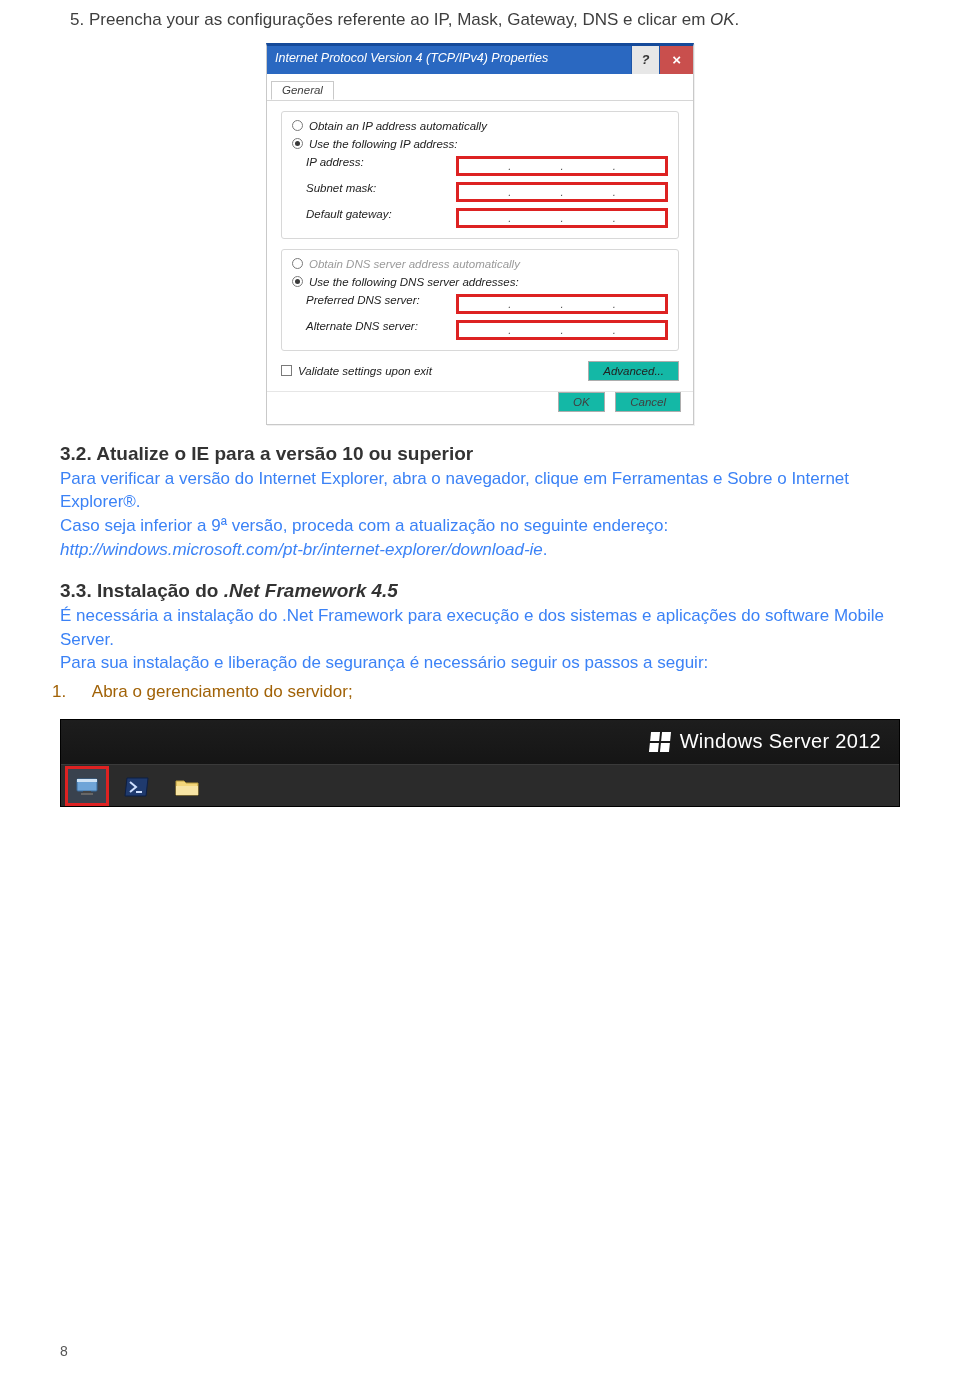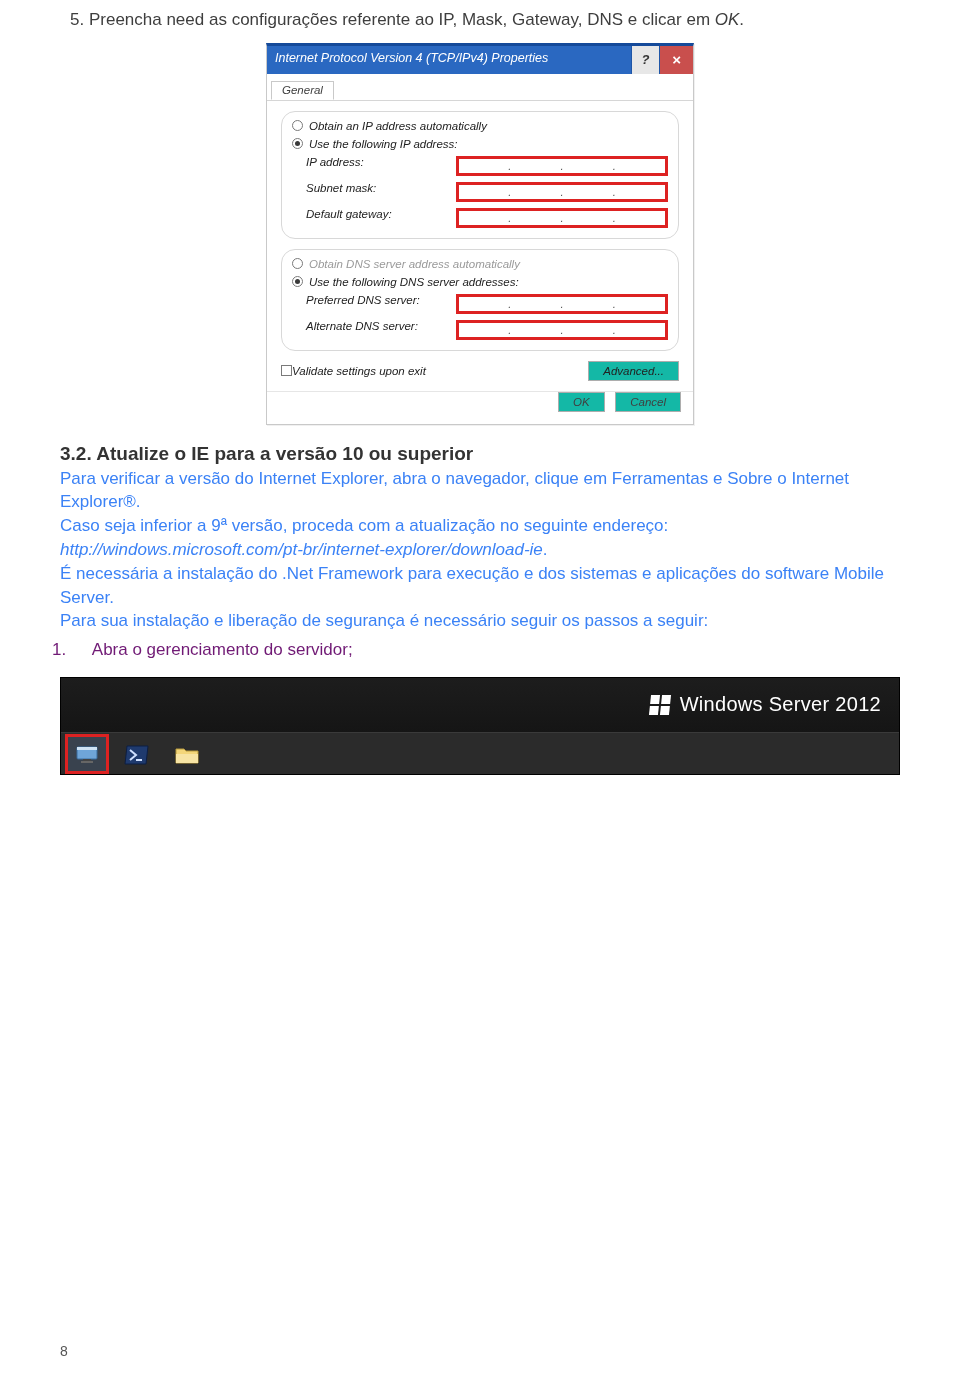--- a/index.html
+++ b/index.html
@@ -11,21 +11,21 @@
     min-height: 1389px;
     position: relative;
   }
   .page {
     padding: 8px 60px 0 60px;
   }
   .doc-line { font-size: 17px; line-height: 1.45; font-weight: 300; color: #3e3e3e; }
   .doc-heading { font-size: 19px; font-weight: 700; color: #333; margin-top: 18px; margin-bottom: 2px; }
   .doc-body { font-size: 17px; line-height: 1.4; font-weight: 300; color: #3b82f6; }
   .italic { font-style: italic; }
-  .ol-item { margin-left: 28px; text-indent: -18px; font-size: 17px; font-weight: 300; color: #701a75; line-height: 1.5; }
+  .ol-item { margin-left: 28px; text-indent: -18px; font-size: 17px; font-weight: 300; color: #a16207; line-height: 1.5; }
   .ol-item .num { display: inline-block; width: 18px; }
 
   
   .dialog-wrap { display: flex; justify-content: center; margin: 10px 0 18px 0; font-style: italic; }
   .dialog {
     width: 428px;
     background: #fff;
     border: 1px solid #c9c9c9;
     border-top: 3px solid #154a9a;
     font-family: "Segoe UI", Tahoma, sans-serif;
@@ -56,21 +56,21 @@
     border-bottom: 1px solid #fff;
     padding: 2px 10px 3px 10px;
     font-size: 11.5px;
     position: relative;
     top: 0;
   }
   .dlg-body { padding: 10px 14px 10px 14px; font-size: 11.5px; color: #222; }
   .hint { line-height: 1.35; margin-bottom: 10px; }
   .group {
     border: 1px solid #d8d8d8;
-    border-radius: 14px;
+    border-radius: 3px;
     padding: 8px 10px 10px 10px;
     margin-bottom: 10px;
   }
   .radio-row { display: flex; align-items: center; gap: 6px; margin-bottom: 6px; }
   .radio {
     width: 11px; height: 11px; border: 1px solid #7a7a7a; border-radius: 50%; display: inline-flex; align-items: center; justify-content: center; background: #fff;
   }
   .radio.checked::after { content: ""; width: 5px; height: 5px; background: #3a3a3a; border-radius: 50%; display: block; }
   .field-row { display: flex; align-items: flex-start; margin-top: 6px; padding-left: 14px; }
   .field-row .lbl { flex: 0 0 150px; }
@@ -79,42 +79,42 @@
     height: 20px;
     border: 3px solid #d22;
     background: #fff;
     display: flex;
     align-items: center;
     justify-content: space-evenly;
     font-size: 11px;
     color: #555;
   }
   .dot { color: #555; }
-  .chk-row { display: flex; align-items: center; }
+  .chk-row { display: flex; align-items: center; gap: 6px; }
   .chk { width: 11px; height: 11px; border: 1px solid #7a7a7a; background: #fff; }
   .dlg-btn {
     display: inline-block;
     border: 1px solid #adadad;
     background: #14b8a6;
     padding: 3px 14px;
     font-size: 11.5px;
     margin-left: 6px;
   }
   .adv-row { display:flex; justify-content:space-between; align-items:center; margin-top:2px; }
   .dlg-footer { text-align: right; padding: 0 12px 12px 12px; border-top: 1px solid #e6e6e6; }
 
   
   .srv-wrap { display:flex; justify-content:center; margin-top: 14px; }
   .srv {
     width: 844px;
     background: #1b1b1b;
     border: 1px solid #000;
   }
   .srv-top {
-    height: 54px;
+    height: 44px;
     background: linear-gradient(#1d1d1d,#151515);
     display:flex; align-items:center; justify-content:flex-end;
     padding-right: 18px;
     color: #fff;
     gap: 10px;
   }
   .winlogo {
     display:inline-block; width:20px; height:20px;
     background:
       linear-gradient(#fff,#fff), linear-gradient(#fff,#fff),
@@ -147,21 +147,21 @@
     color: #555;
   }
 </style>
 </head>
 <body>
 
 <div class="page">
 
   <p class="doc-line" style="margin-left:28px; text-indent:-18px;">
     <span class="num">5.</span>
-    <span>Preencha need as configurações referente ao IP, Mask, Gateway, DNS e clicar em </span><span class="italic">OK</span><span>.</span>
+    <span>Preencha your as configurações referente ao IP, Mask, Gateway, DNS e clicar em </span><span class="italic">OK</span><span>.</span>
   </p>
 
   <div class="dialog-wrap">
     <div class="dialog">
       <div class="titlebar">
         <div class="title">Internet Protocol Version 4 (TCP/IPv4) Properties</div>
         <div class="btn help">?</div>
         <div class="btn close">×</div>
       </div>
       <div class="tabstrip">
@@ -245,20 +245,23 @@
       </div>
     </div>
   </div>
 
   <h3 class="doc-heading">3.2. Atualize o IE para a versão 10 ou superior</h3>
   <p class="doc-body">Para verificar a versão do Internet Explorer, abra o navegador, clique em Ferramentas e Sobre o Internet Explorer®.</p>
   <p class="doc-body">
     <span>Caso seja inferior a 9ª versão, proceda com a atualização no seguinte endereço: </span><span class="italic">http://windows.microsoft.com/pt-br/internet-explorer/download-ie</span><span>.</span>
   </p>
 
+  <h3 class="doc-heading">
+    <span>3.3. Instalação do </span><span class="italic">.Net Framework 4.5</span>
+  </h3>
   <p class="doc-body">É necessária a instalação do .Net Framework para execução e dos sistemas e aplicações do software Mobile Server.</p>
   <p class="doc-body">Para sua instalação e liberação de segurança é necessário seguir os passos a seguir:</p>
   <p class="ol-item" style="margin-top:4px;">
     <span class="num">1.</span>
     <span>Abra o gerenciamento do servidor;</span>
   </p>
 
   <div class="srv-wrap">
     <div class="srv">
       <div class="srv-top">

